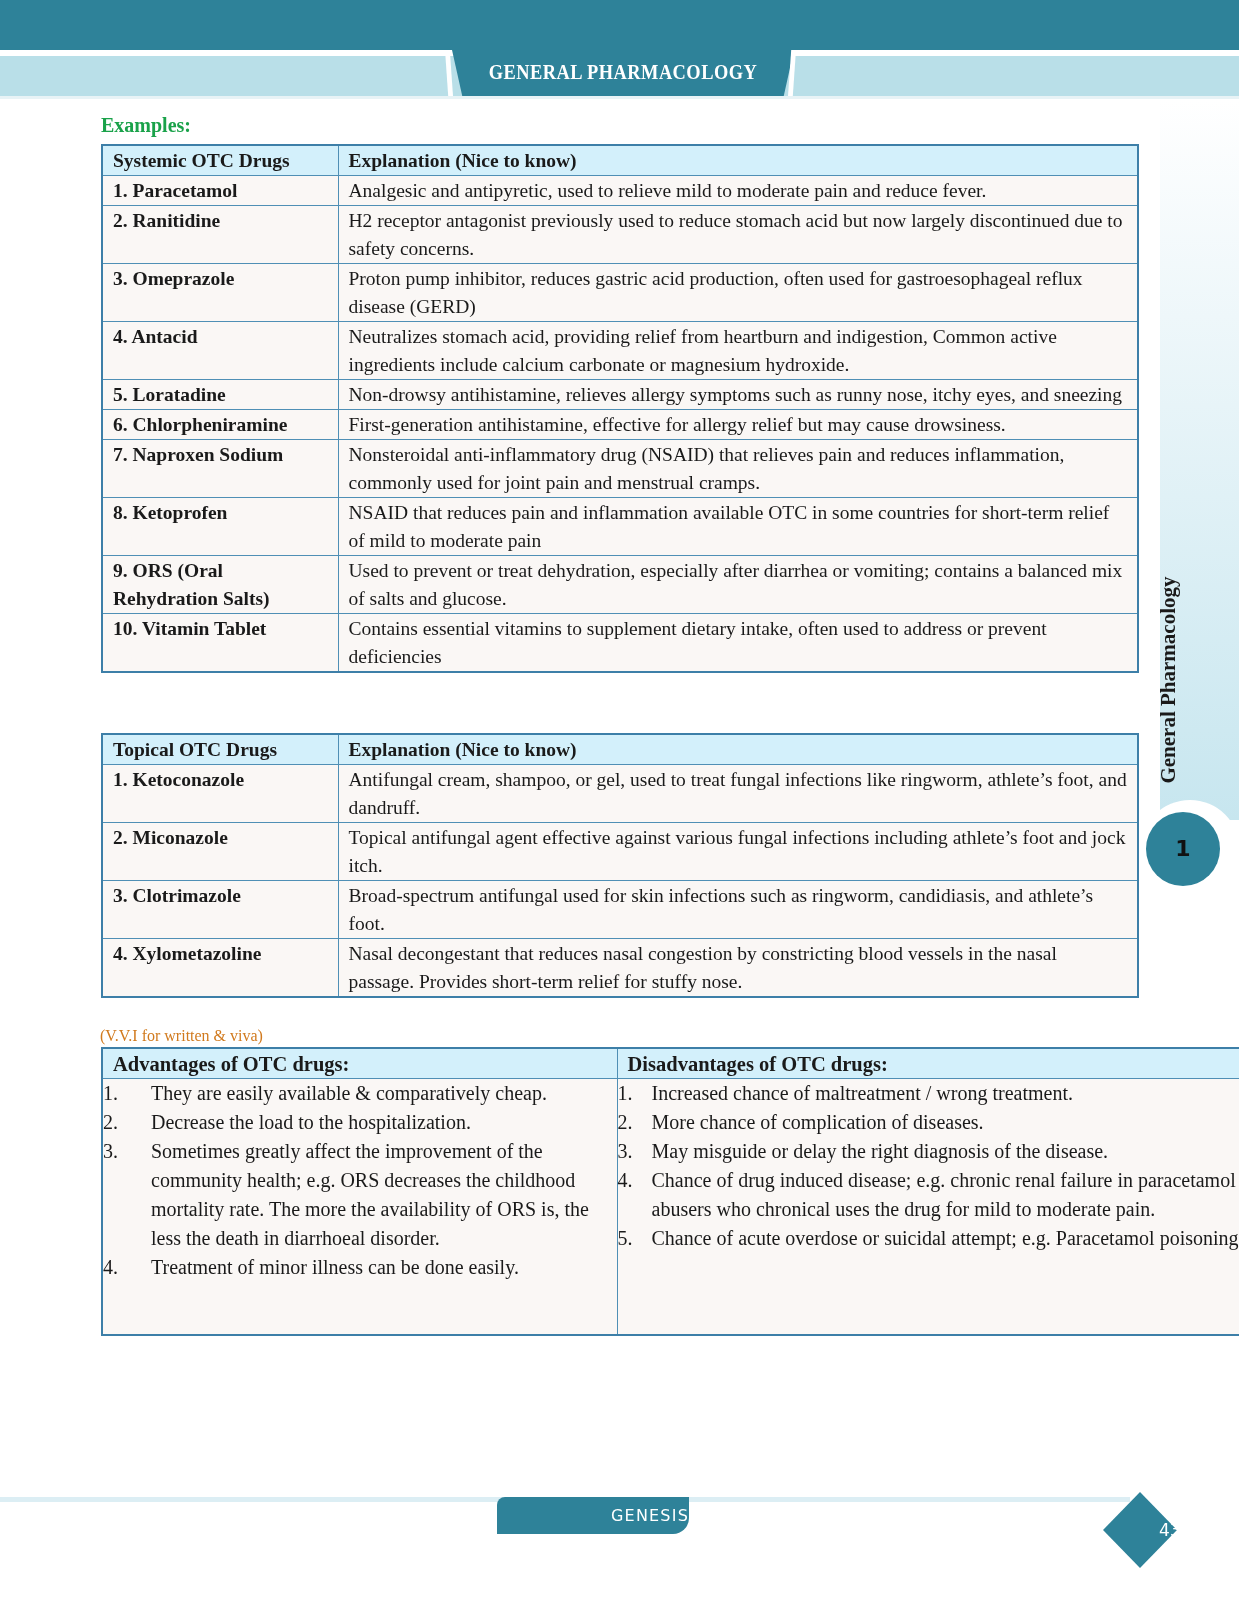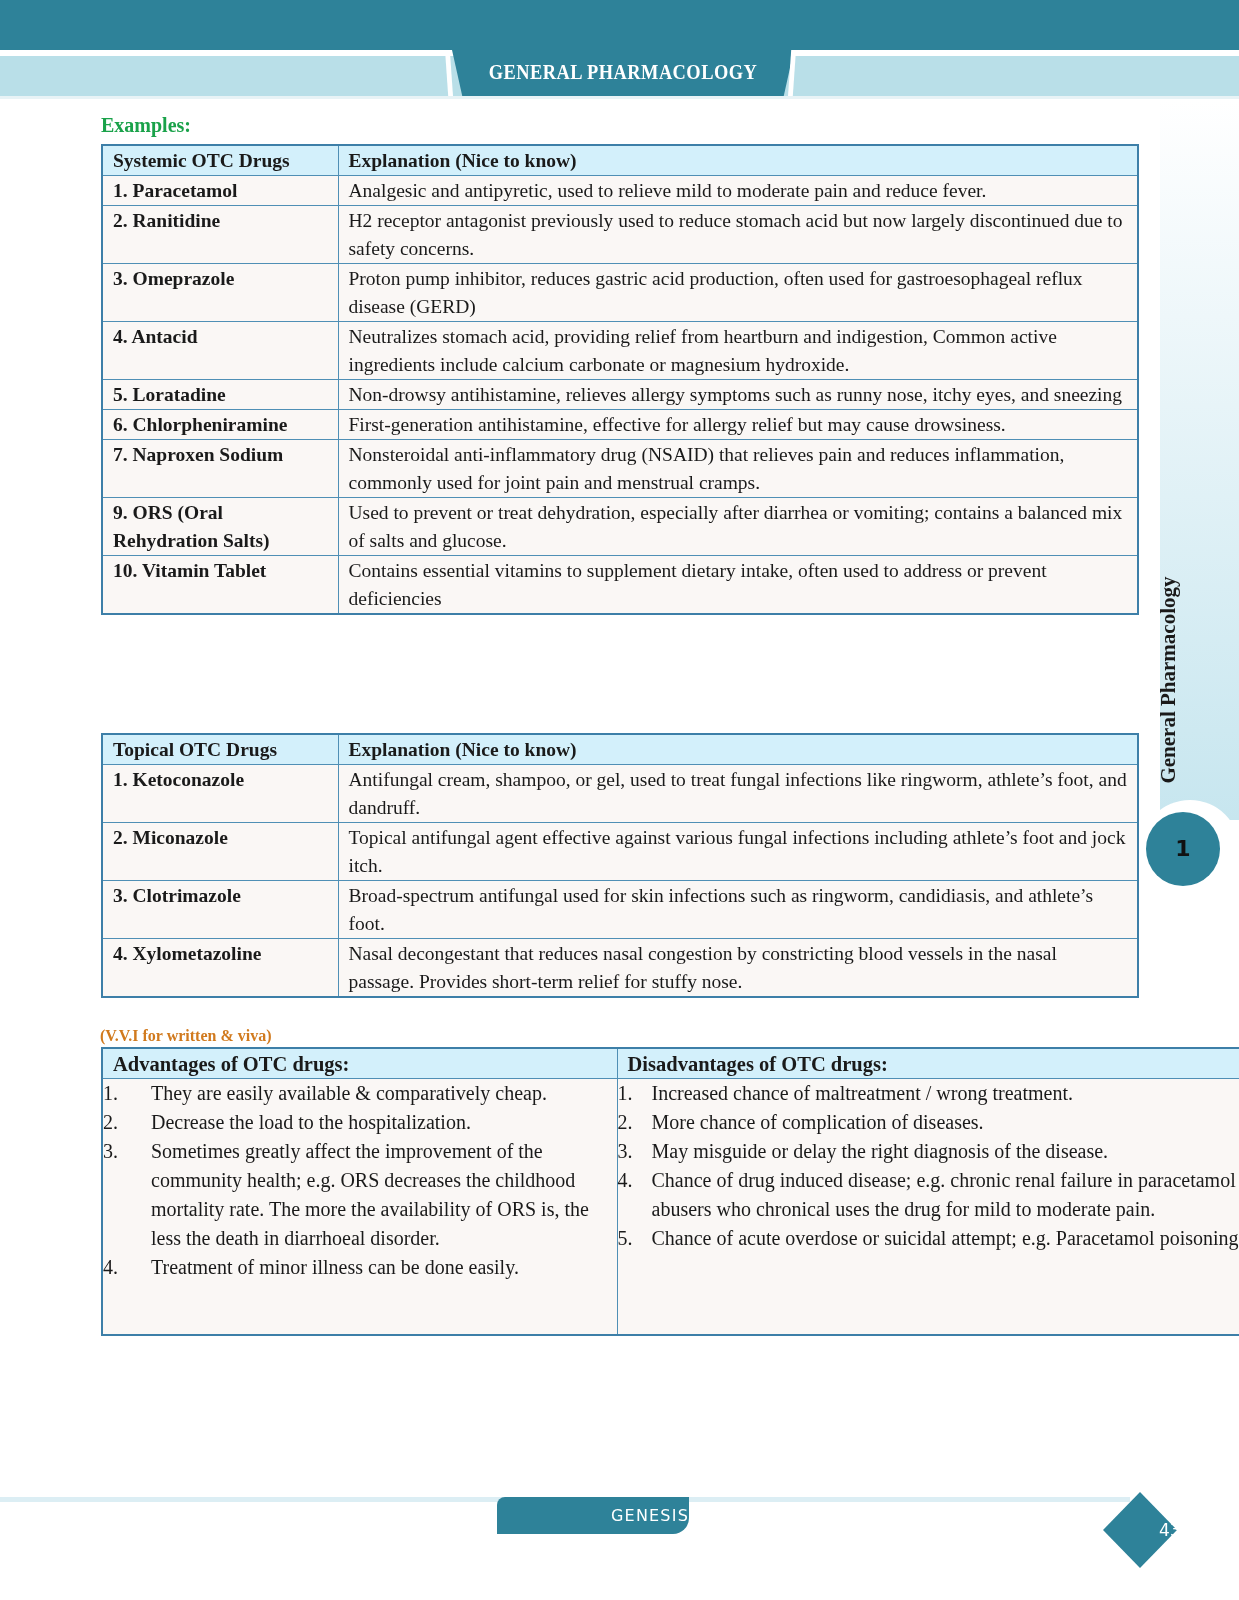--- a/index.html
+++ b/index.html
@@ -38,21 +38,21 @@
 
   table.otc { position: absolute; left: 101px; border-collapse: collapse; width: 1038px; background: #faf7f5; font-size: 19.5px; }
   table.otc td, table.otc th { border: 1.5px solid #4f8fb5; vertical-align: top; text-align: left; line-height: 28px; padding: 1px 10px 0 10px; }
   table.otc th { background: #d3f0fb; font-weight: bold; }
   table.otc td.drug { font-weight: bold; width: 236px; }
   table.otc { border: 2px solid #3d7fa8; }
 
   #systemic { top: 144px; }
   #topical { top: 733px; padding-left: 20px; }
 
-  .vvi { position: absolute; left: 100px; top: 1027px; font-size: 16px; font-weight: bold; color: #d17a1e; }
+  .vvi { position: absolute; left: 100px; top: 1027px; font-size: 16px; font-weight: normal; color: #d17a1e; }
 
   table.advdis { position: absolute; left: 101px; top: 1047px; width: 1174px; border-collapse: collapse; background: #faf7f5; font-size: 20px; border: 2px solid #3d7fa8; }
   table.advdis th { background: #d3f0fb; font-weight: bold; text-align: left; padding: 1px 10px 0 10px; line-height: 28px; border: 1.5px solid #4f8fb5; font-size: 20.5px; }
   table.advdis td { vertical-align: top; border: 1.5px solid #4f8fb5; padding: 0 6px 6px 0; }
   table.advdis ol { list-style: none; }
   table.advdis li { position: relative; line-height: 29px; }
   table.advdis li .num { position: absolute; left: 0; top: 0; }
   .col-adv li { padding-left: 48px; }
   .col-adv li .num { left: 25px; }
   .col-dis li { padding-left: 34px; }
@@ -116,20 +116,24 @@
         <td class="drug">5. Loratadine</td>
         <td>Non-drowsy antihistamine, relieves allergy symptoms such as runny nose, itchy eyes, and sneezing</td>
       </tr>
     <tr>
         <td class="drug">6. Chlorpheniramine</td>
         <td>First-generation antihistamine, effective for allergy relief but may cause drowsiness.</td>
       </tr>
     <tr>
         <td class="drug">7. Naproxen Sodium</td>
         <td>Nonsteroidal anti-inflammatory drug (NSAID) that relieves pain and reduces inflammation, commonly used for joint pain and menstrual cramps.</td>
+      </tr>
+    <tr>
+        <td class="drug">8. Ketoprofen</td>
+        <td>NSAID that reduces pain and inflammation available OTC in some countries for short-term relief of mild to moderate pain</td>
       </tr>
     <tr>
         <td class="drug">9. ORS (Oral Rehydration Salts)</td>
         <td>Used to prevent or treat dehydration, especially after diarrhea or vomiting; contains a balanced mix of salts and glucose.</td>
       </tr>
     <tr>
         <td class="drug">10. Vitamin Tablet</td>
         <td>Contains essential vitamins to supplement dietary intake, often used to address or prevent deficiencies</td>
       </tr>
   </tbody>

